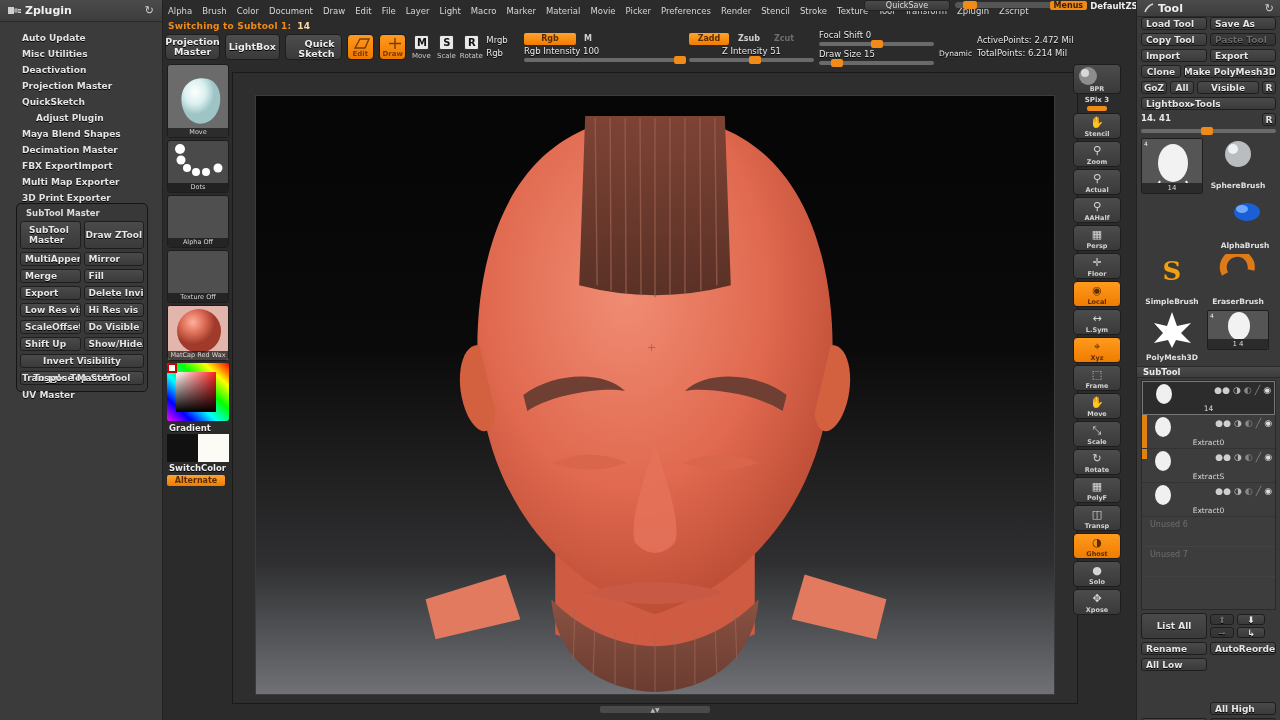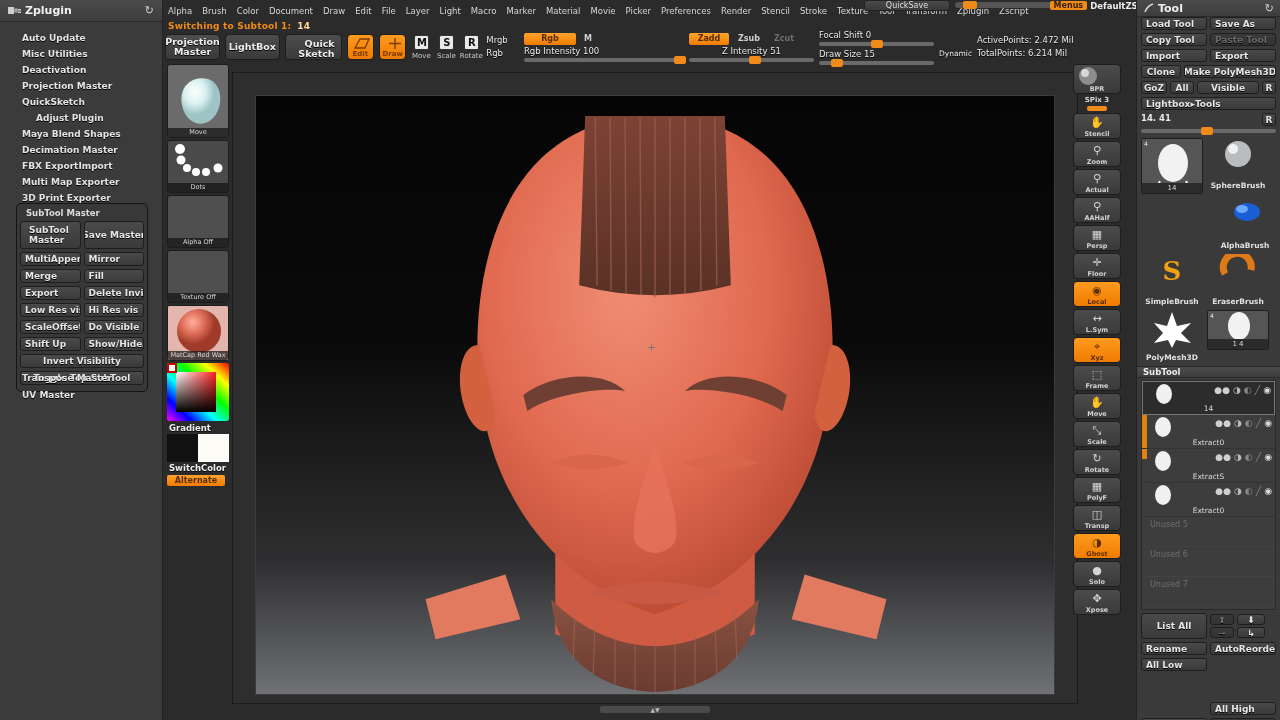--- a/index.html
+++ b/index.html
@@ -172,21 +172,21 @@
       <div class="zp-item" style="margin-top: 0px; height: 16px;">3D Print Exporter</div>
     </div>
 
   <div id="stmaster">
     <div id="stm-title">SubTool Master</div>
     <div class="stm-row">
       <div class="btn" id="stm-big" style="width:62px">
         <span>SubTool</span>
         <span>Master</span>
       </div>
-      <div class="btn ctr" style="width:62px;height:28px !important">Save Master</div>
+      <div class="btn ctr" style="width:62px;height:28px !important">Draw ZTool</div>
     </div>
     <div id="stm-rows">
         <div class="stm-row">
           <div class="btn" style="width: 62px; height: 14px;">MultiAppend</div>
           <div class="btn" style="width: 62px; height: 14px;">Mirror</div>
         </div>
         <div class="stm-row">
           <div class="btn" style="width: 62px; height: 14px;">Merge</div>
           <div class="btn" style="width: 62px; height: 14px;">Fill</div>
         </div>
@@ -730,21 +730,20 @@
             </svg></div>
           <div class="eyes">
             <span style="color:#cfcfcf;font-size:9px">●●</span>
             <span style="color:#bbb;font-size:9px">◑</span>
             <span style="color:#888;font-size:9px">◐</span>
             <span style="color:#888;font-size:9px">╱</span>
             <span style="color:#ddd;font-size:9px">◉</span>
           </div>
           <div class="sname">Extract0</div>
         </div>
-        <div class="urow">Unused 5</div>
         <div class="urow">Unused 6</div>
         <div class="urow">Unused 7</div>
       </div>
   </div>
   <div style="display:flex;gap:3px;padding:3px 4px;align-items:center">
     <div class="btn ctr" style="width:66px;height:26px">List All</div>
     <div style="display:flex;flex-direction:column;gap:2px">
       <div class="btn ctr dis" style="width:24px;height:11px">⬆</div>
       <div class="btn ctr dis" style="width:24px;height:11px">➞</div>
     </div>

